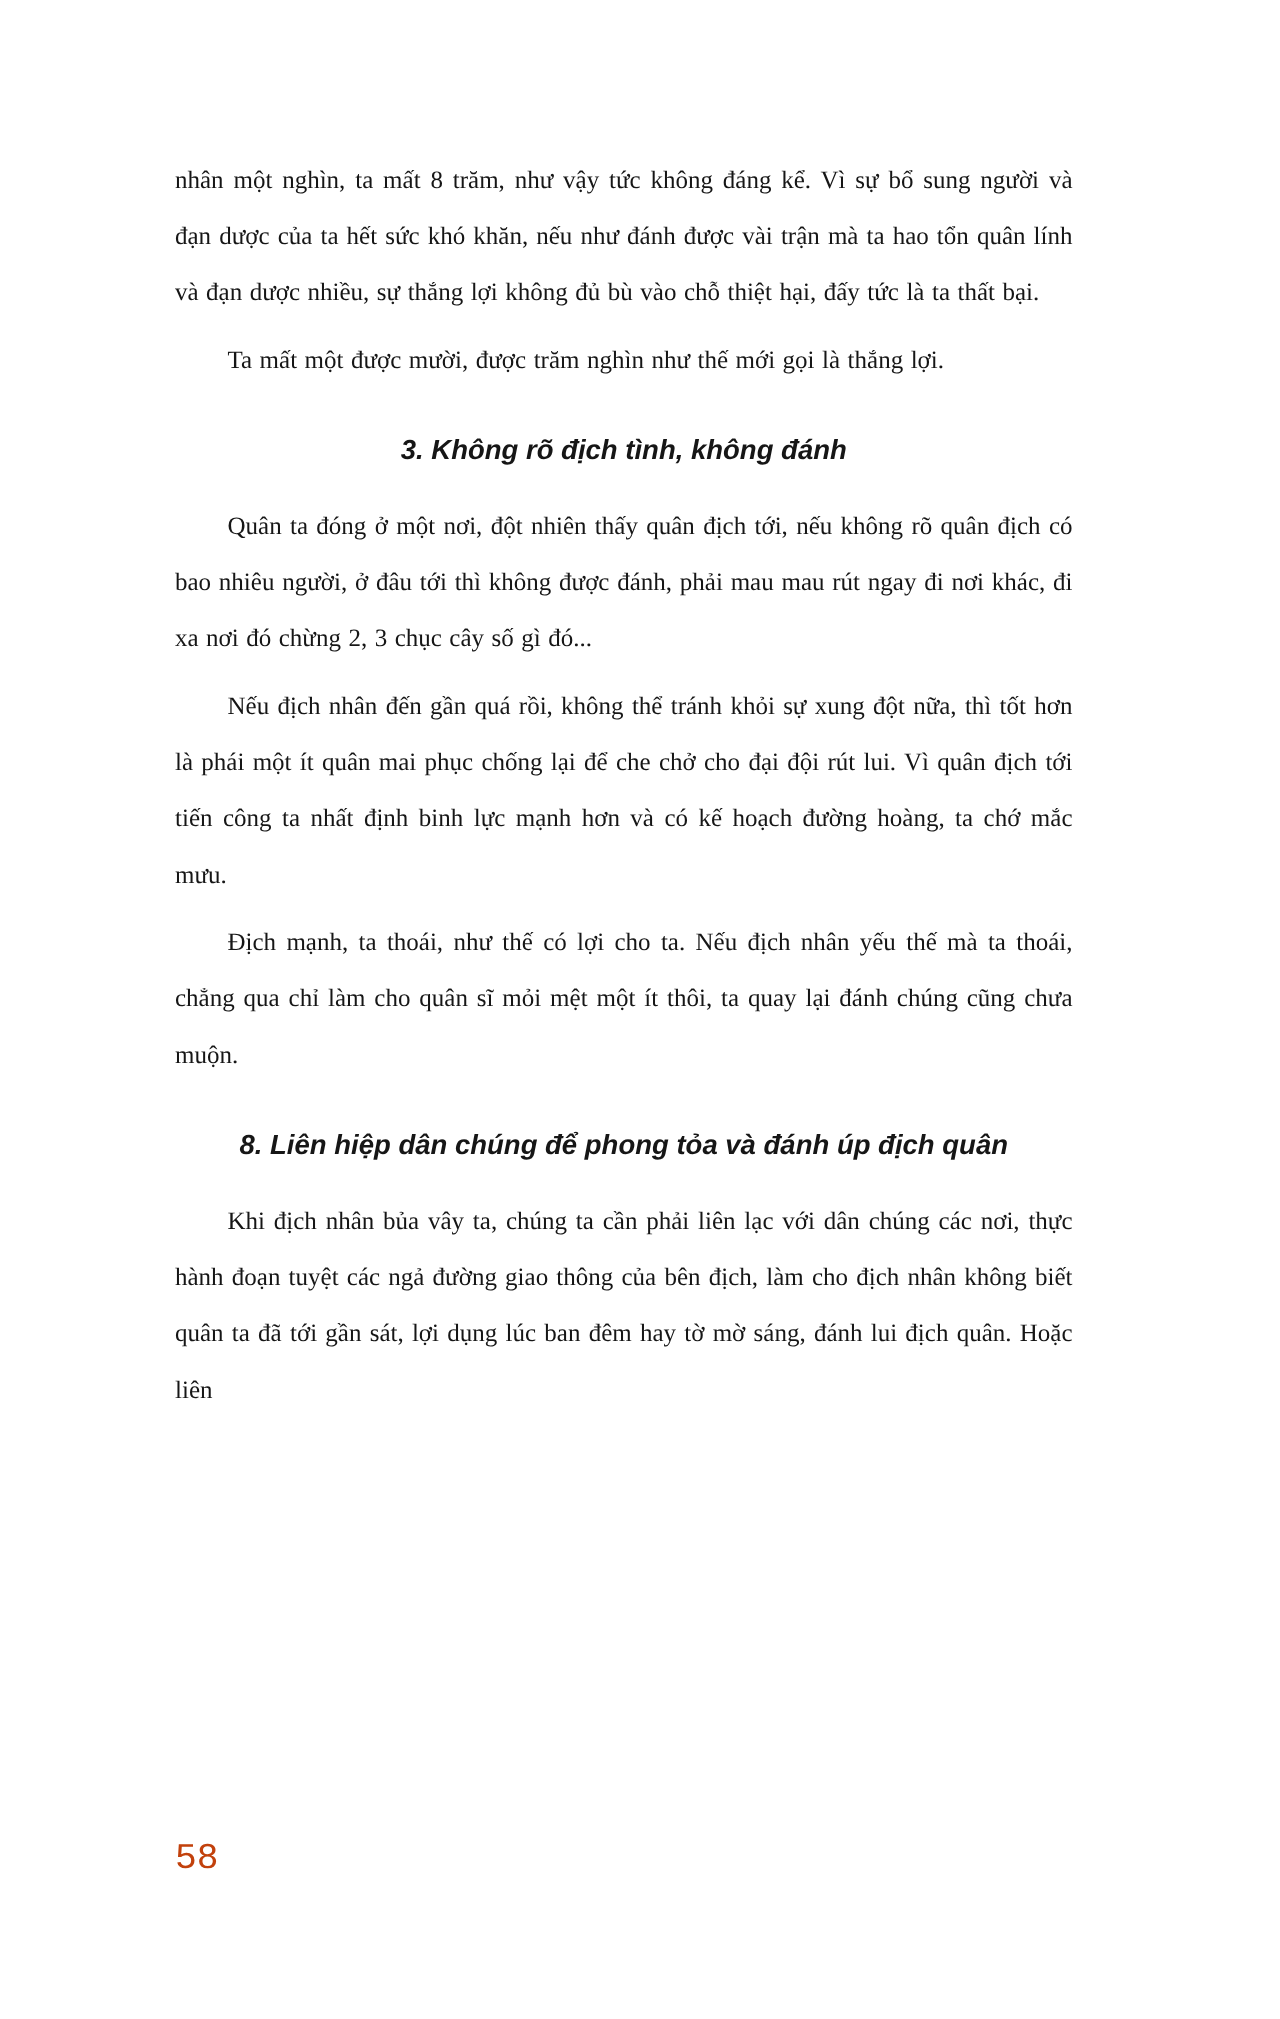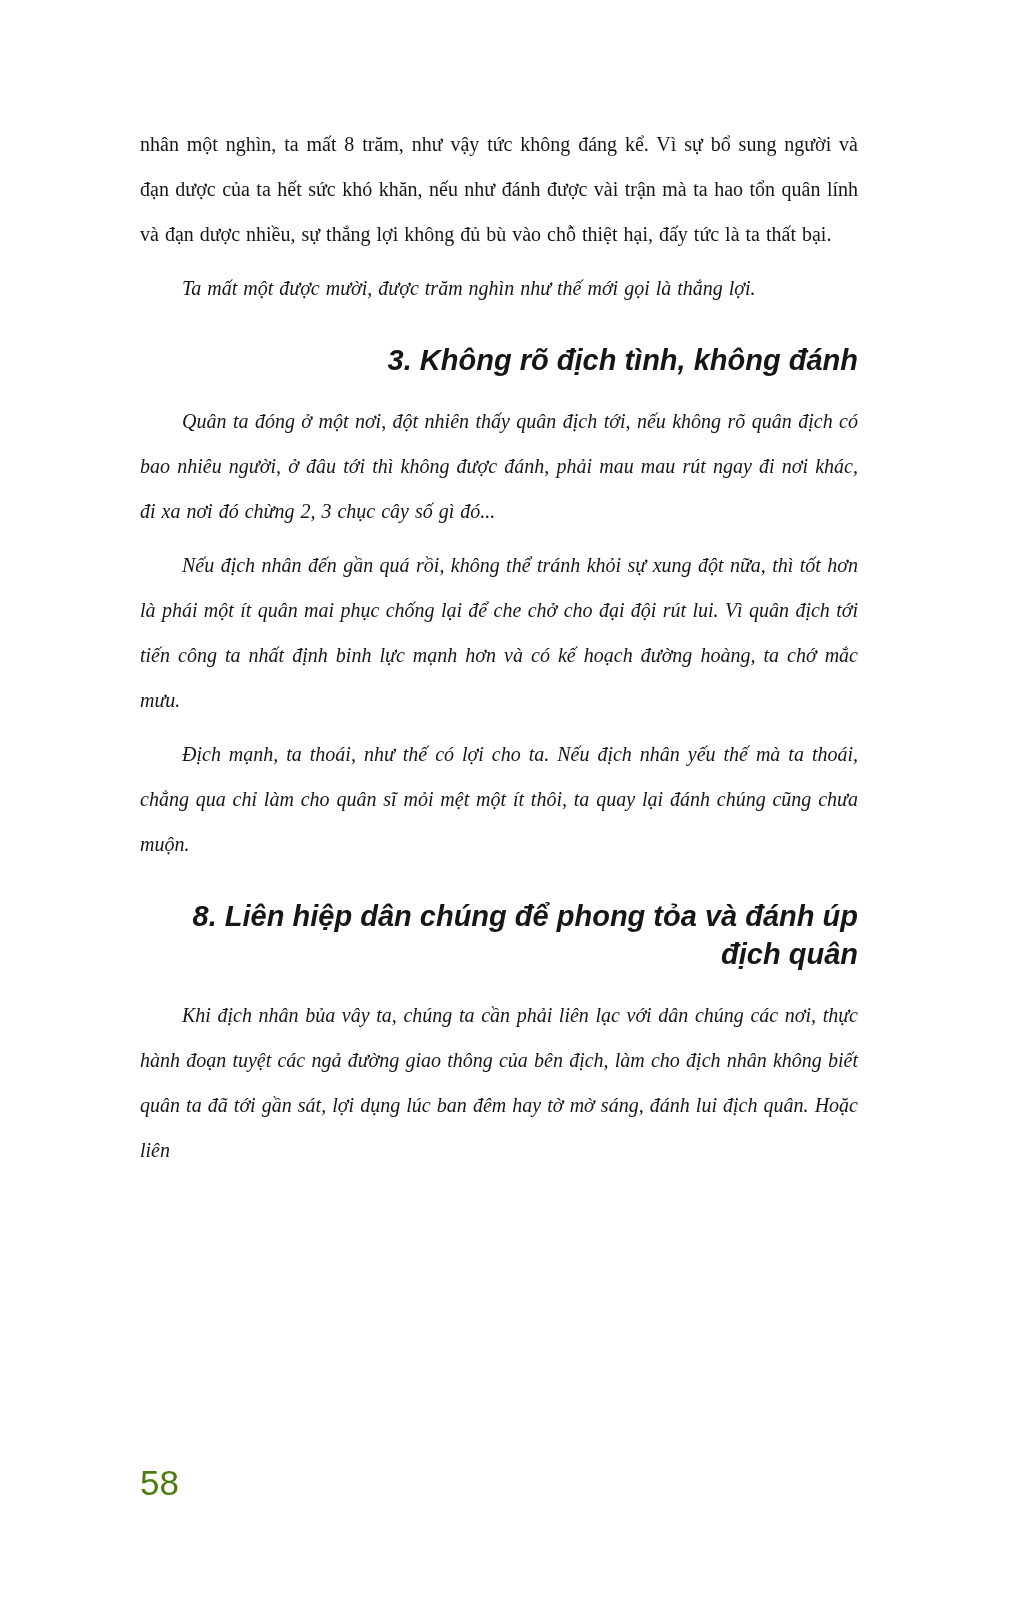--- a/index.html
+++ b/index.html
@@ -25,38 +25,37 @@
   }
   .para {
     font-size: 20px;
     line-height: 45px;
     text-align: justify;
     margin: 0 0 9px 0;
     word-spacing: 1px;
   }
   .para.indent {
     text-indent: 42px;
-    font-style: italic;
   }
   .heading {
     font-family: "Liberation Sans", sans-serif;
     font-weight: bold;
     font-style: italic;
-    font-size: 29px;
+    font-size: 22px;
     line-height: 38px;
     margin: 30px 0 20px 0;
-    text-align: right;
+    text-align: center;
   }
   .page-number {
     position: absolute;
     left: 140px;
     bottom: 112px;
-    font-size: 35px;
-    font-family: Liberation Sans, sans-serif;
-    color: #4d7c0f;
+    font-size: 29px;
+    font-family: Liberation Mono, monospace;
+    color: #c2410c;
   }
 </style>
 </head>
 <body>
 
 <div class="page">
   <div class="content">
     <p class="para">nhân một nghìn, ta mất 8 trăm, như vậy tức không đáng kể. Vì sự bổ sung người và đạn dược của ta hết sức khó khăn, nếu như đánh được vài trận mà ta hao tổn quân lính và đạn dược nhiều, sự thắng lợi không đủ bù vào chỗ thiệt hại, đấy tức là ta thất bại.</p>
     <p class="para indent">Ta mất một được mười, được trăm nghìn như thế mới gọi là thắng lợi.</p>
     <h3 class="heading">3. Không rõ địch tình, không đánh</h3>

